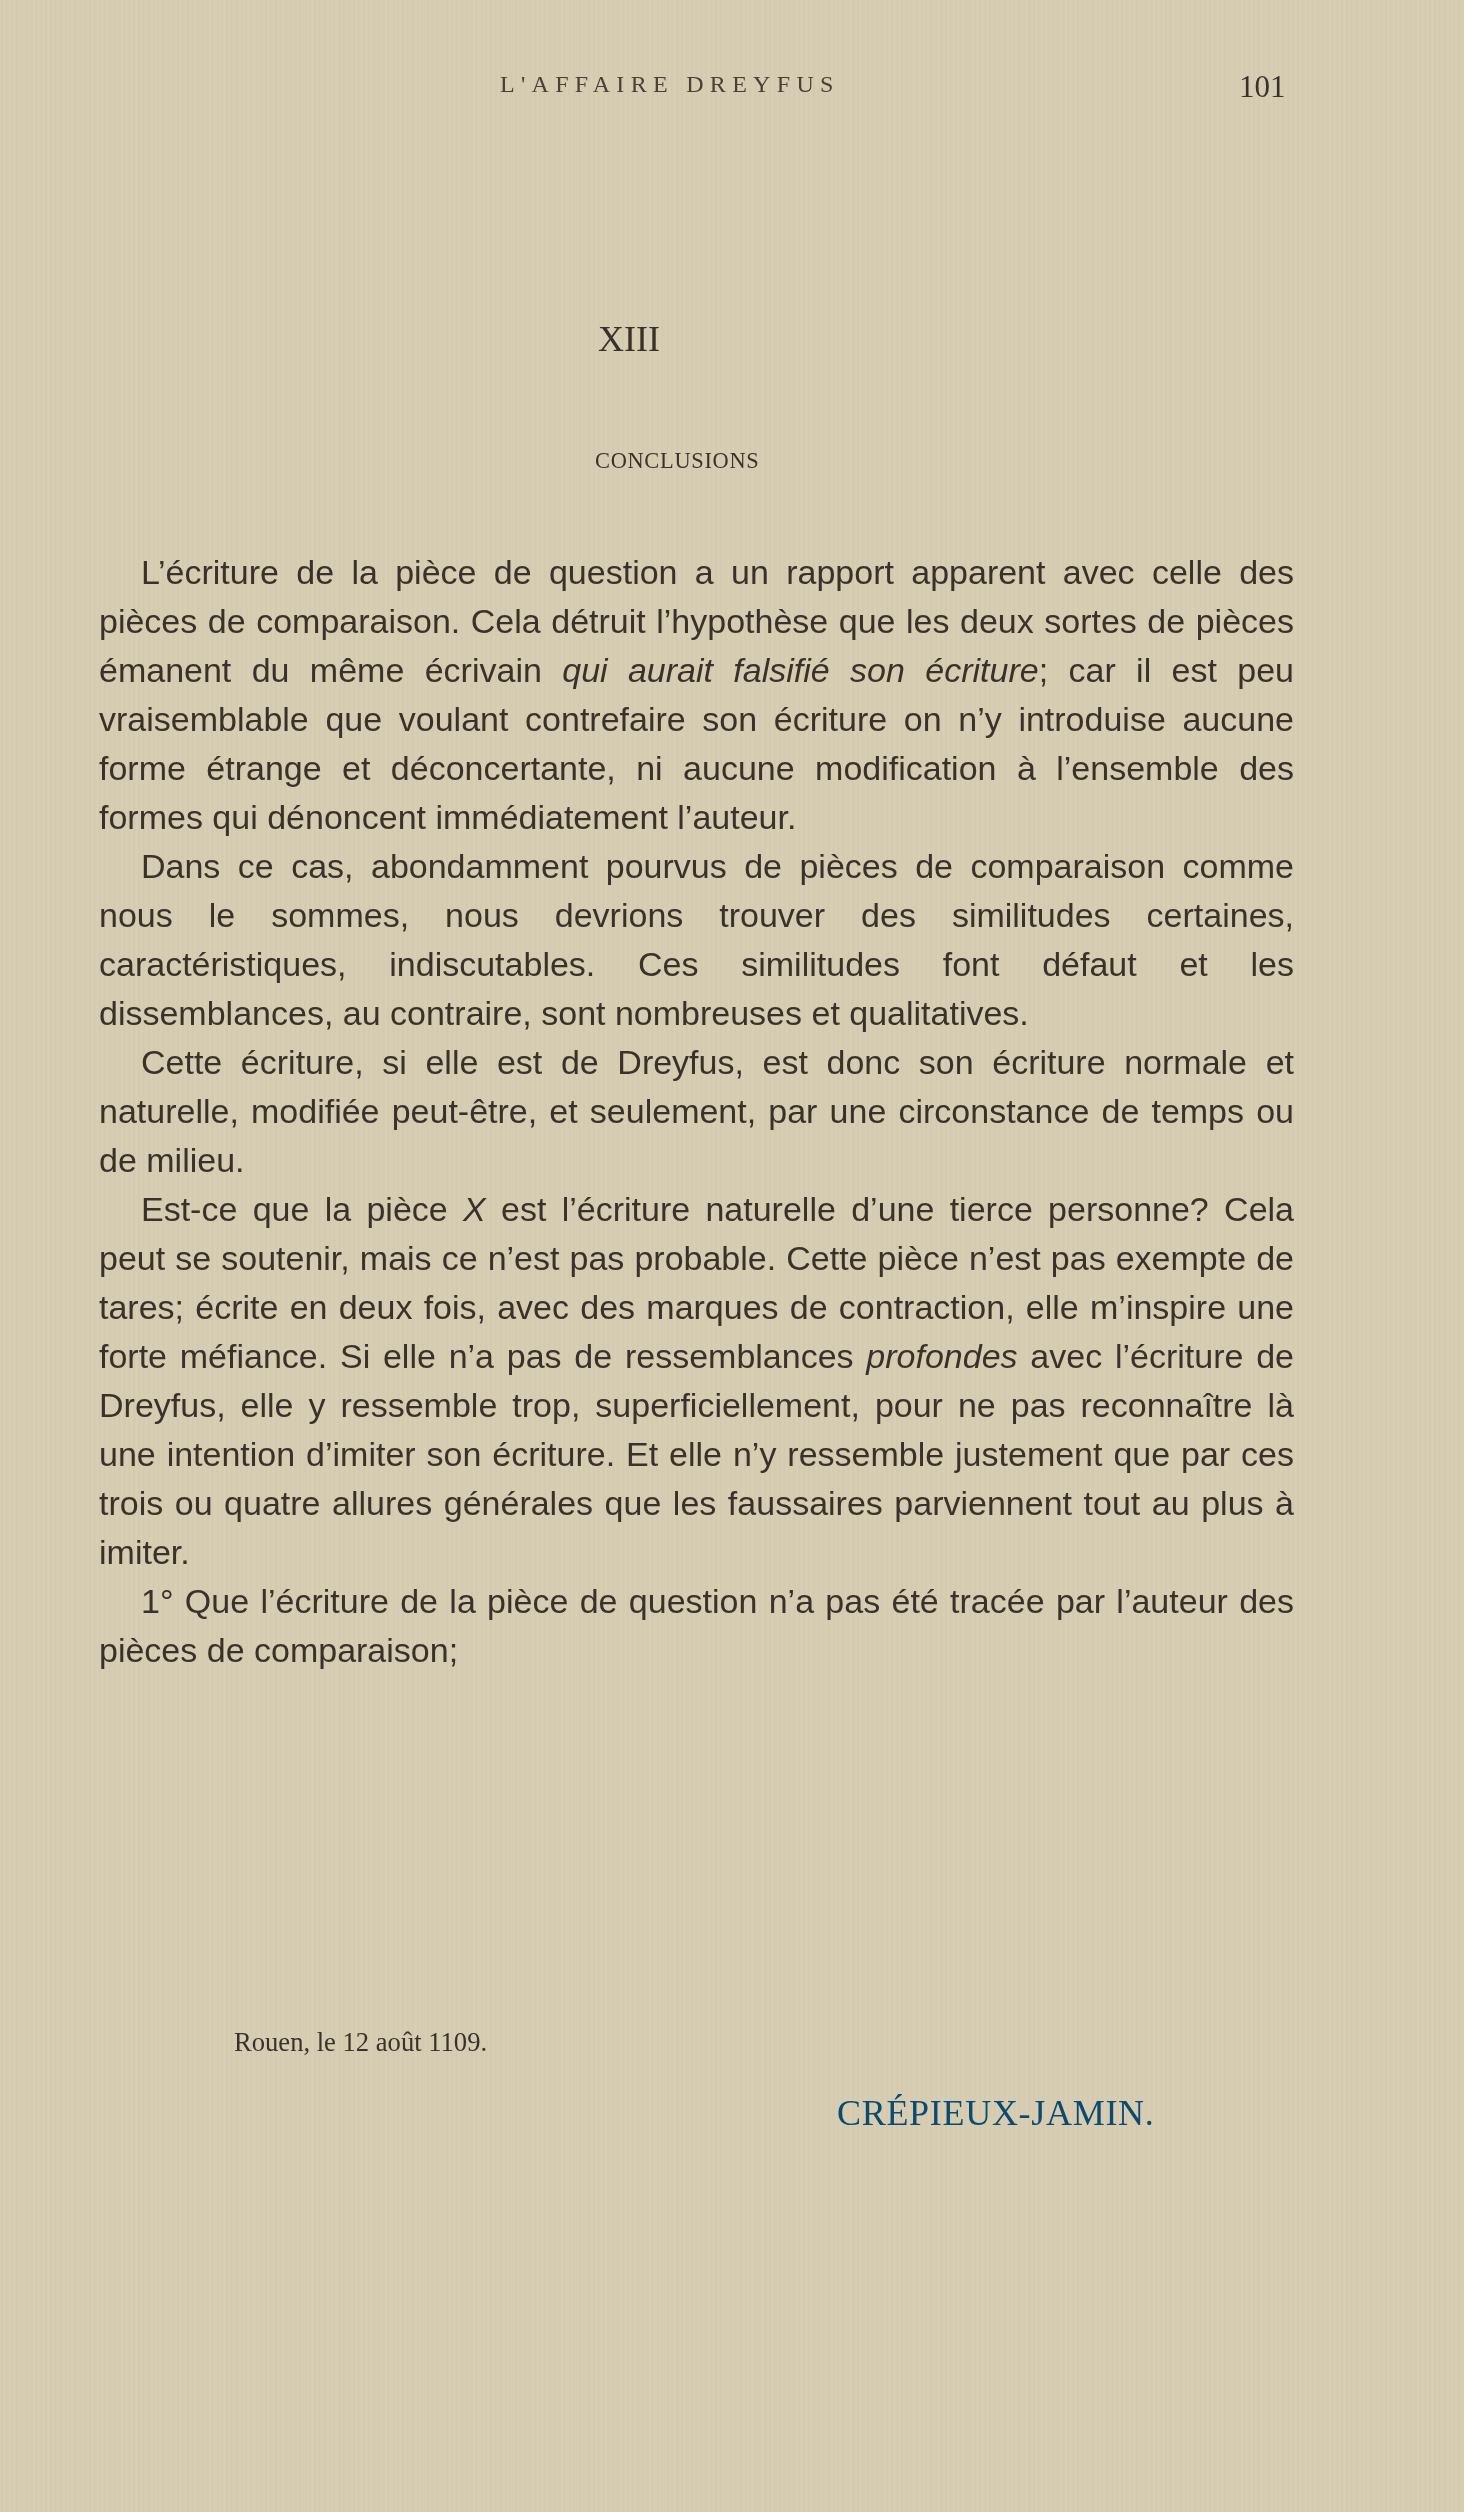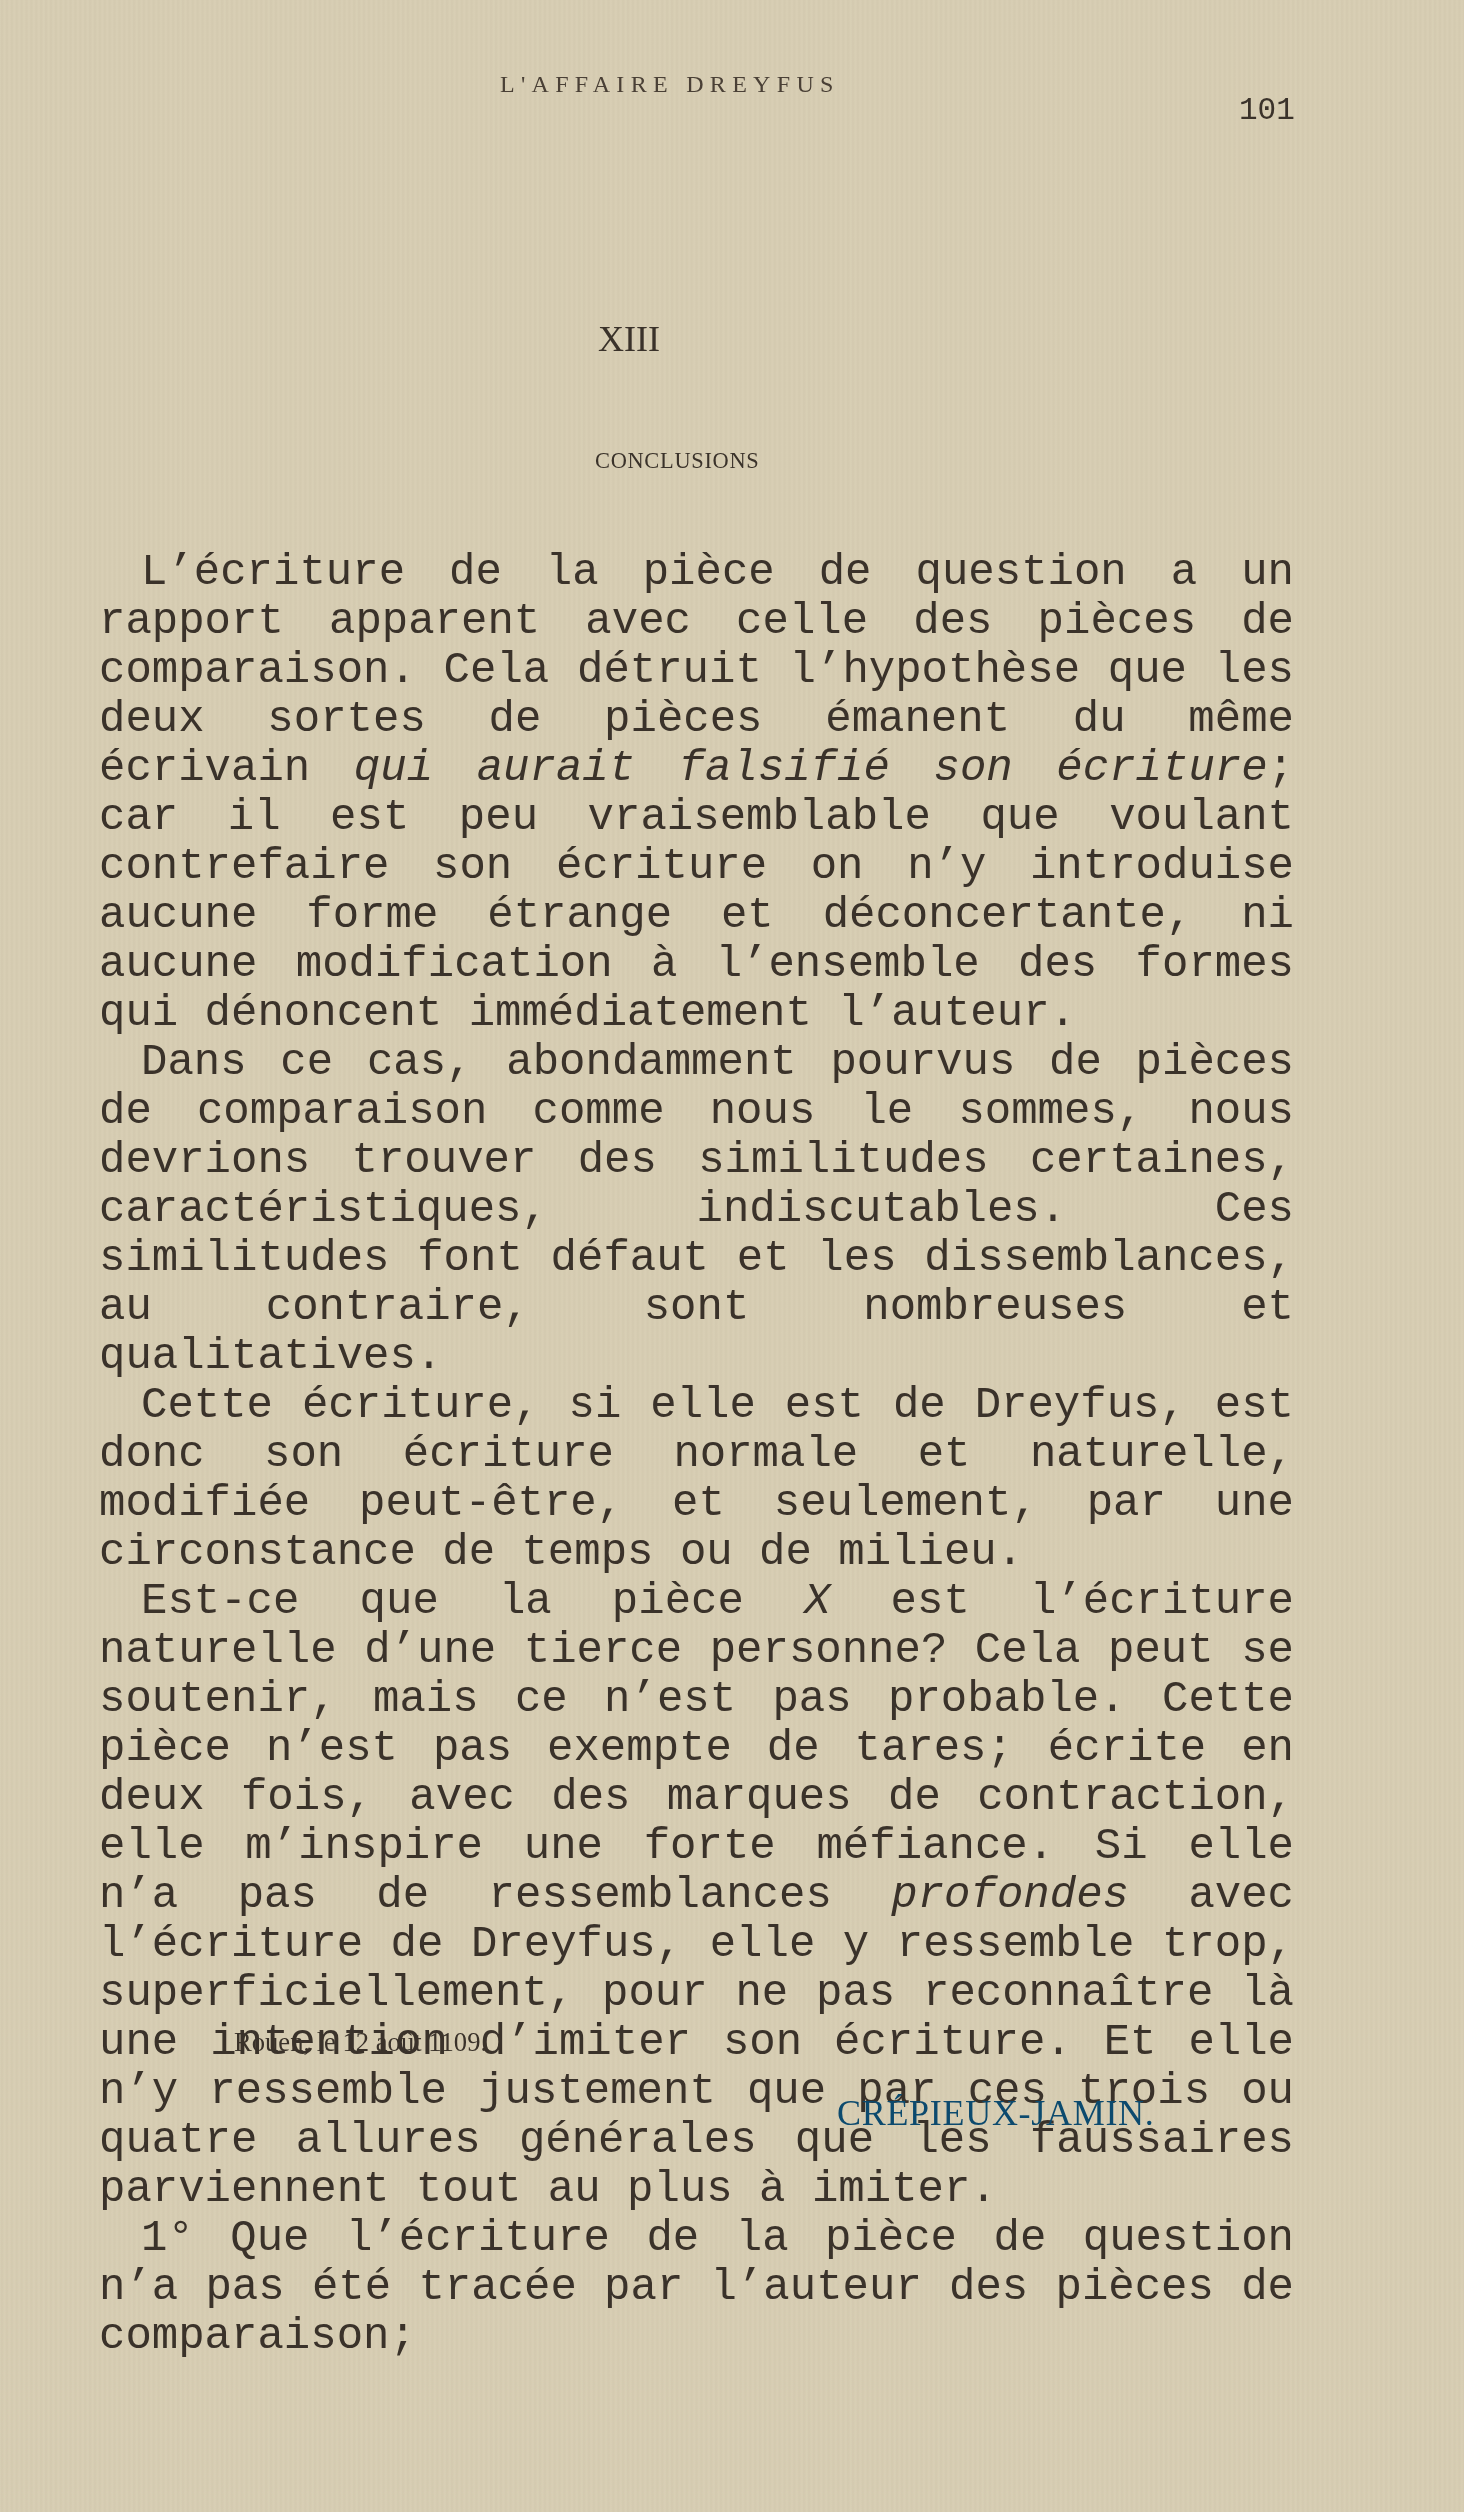--- a/index.html
+++ b/index.html
@@ -31,22 +31,21 @@
     letter-spacing: 6.3px;
     color: #4a4036;
     font-family: "Liberation Serif", serif;
   }
   .page-number {
     position: absolute;
     top: 69px;
     left: 1239px;
     font-size: 31px;
     color: #3a322a;
-    font-family: Liberation Mono, monospace;
-    margin-top: 24px;
+    font-family: Liberation Serif, serif;
   }
   .chapter-number {
     position: absolute;
     top: 318px;
     left: 0; width: 1464px;
     padding-left: 0;
     text-align: left;
     font-size: 36px;
     font-family: "Liberation Serif", serif;
     color: #3a322a;
@@ -59,22 +58,22 @@
     font-size: 22.4px;
     letter-spacing: 0.7px;
     font-family: "Liberation Serif", serif;
     color: #3a322a;
   }
   .body-text {
     position: absolute;
     top: 548px;
     left: 99px;
     width: 1195px;
-    font-family: Liberation Mono, monospace;
-    font-size: 44px;
+    font-family: Liberation Sans, sans-serif;
+    font-size: 34px;
     line-height: 49px;
     text-align: justify;
     color: #3a322a;
   }
   .body-text p {
     margin: 0;
     text-indent: 42px;
     text-align: justify;
     text-align-last: left;
   }

